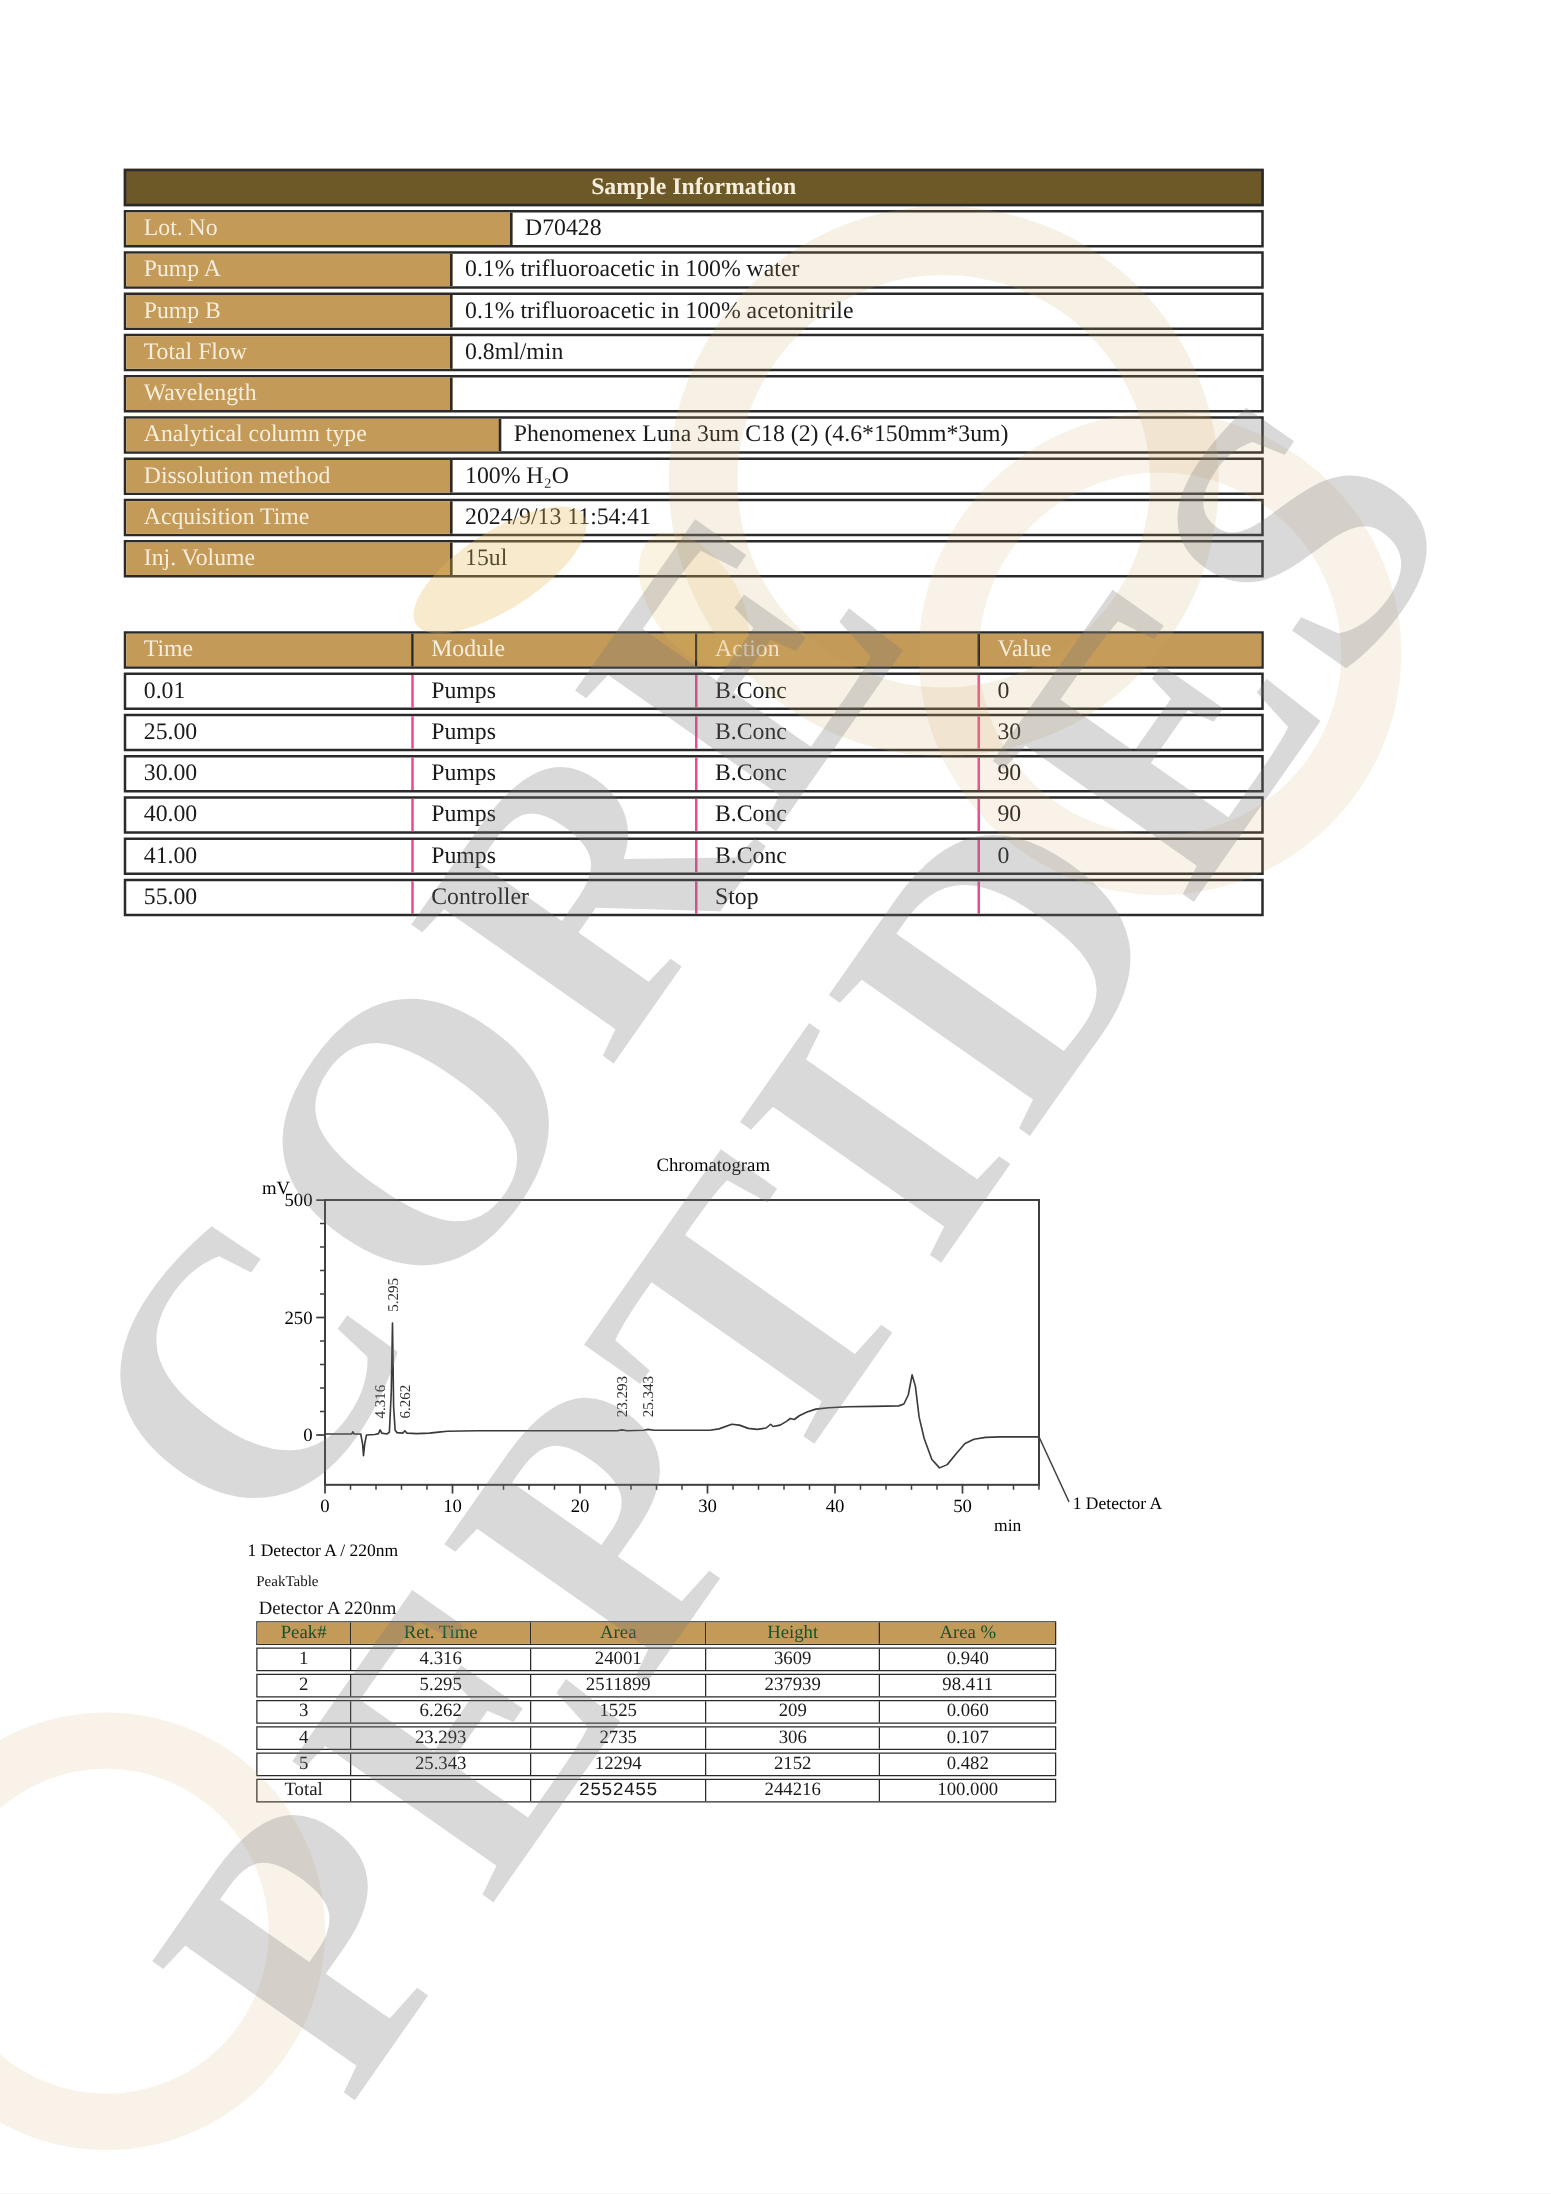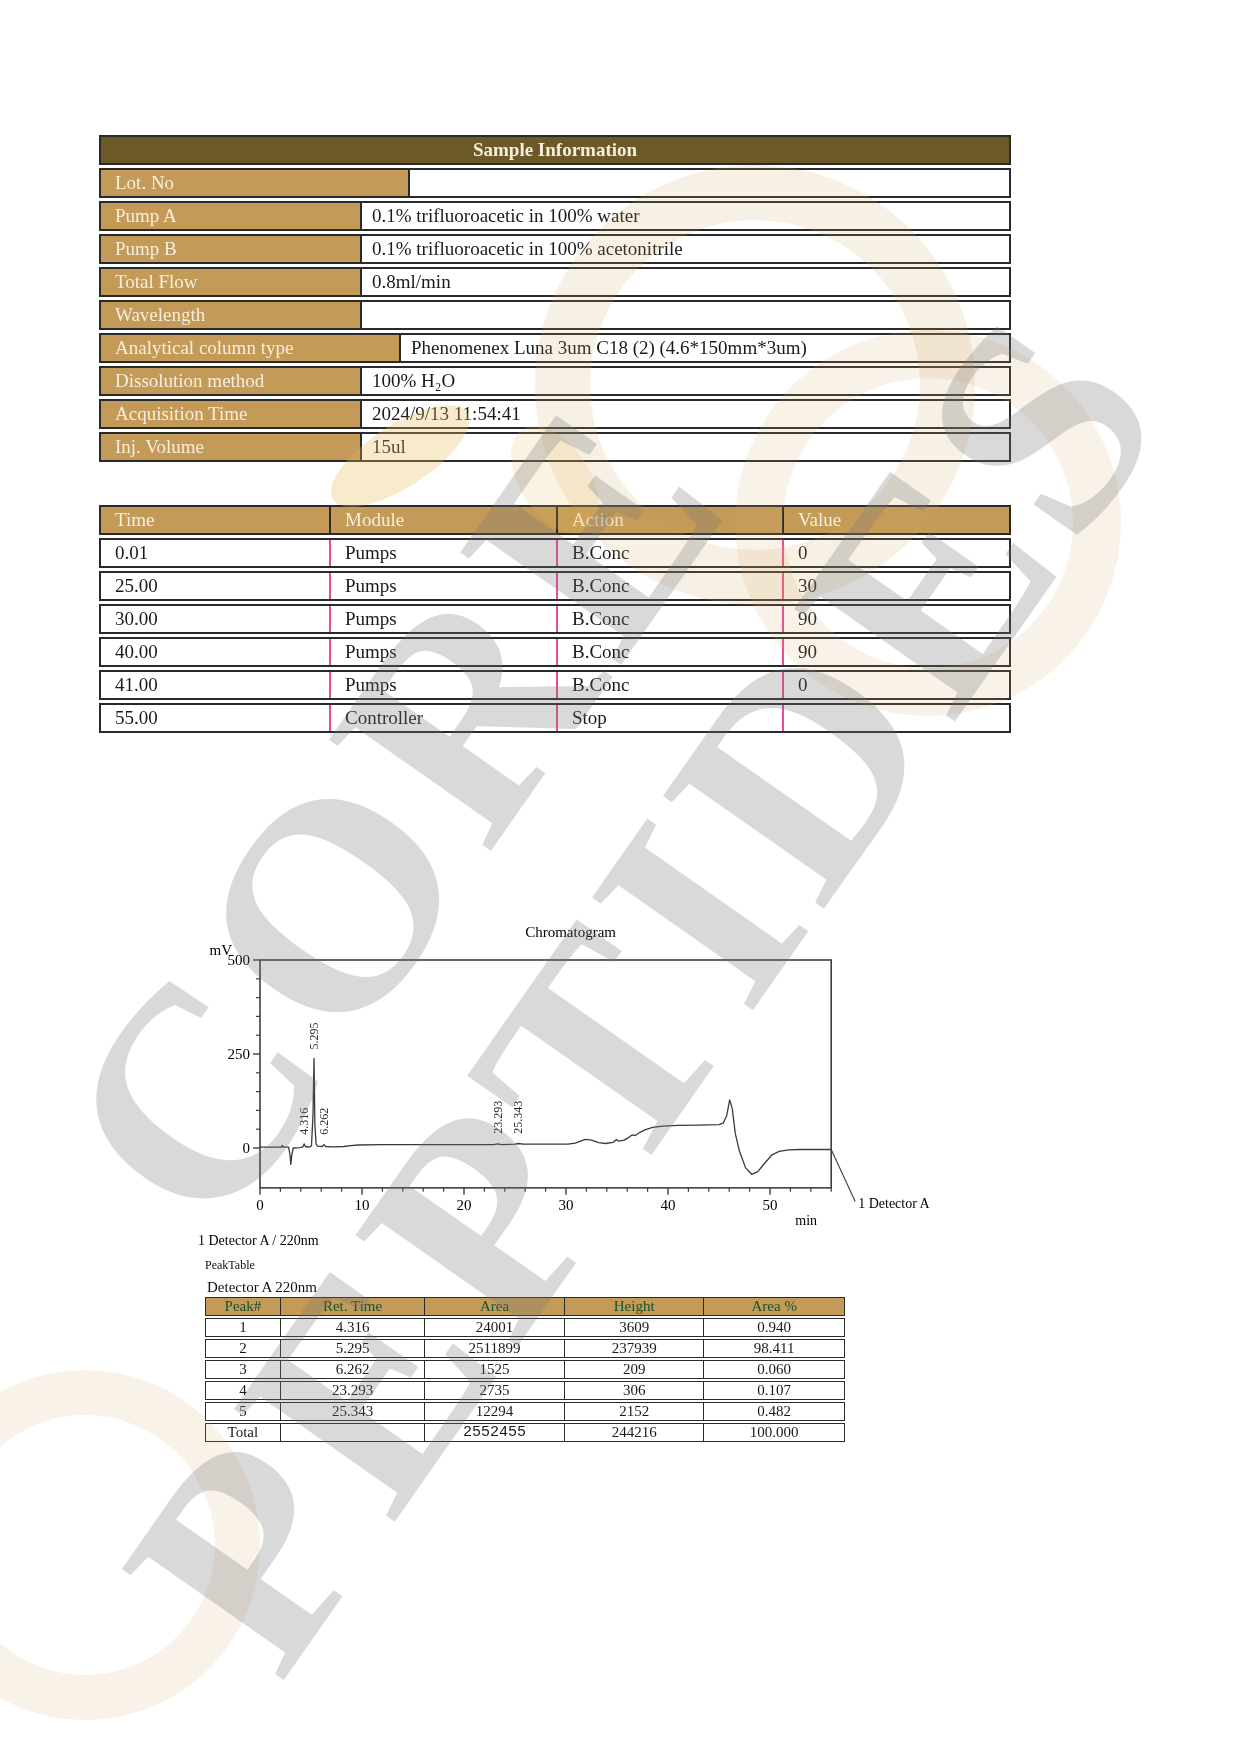--- a/index.html
+++ b/index.html
@@ -65,20 +65,21 @@
 </head>
 <body>
 
 <div id="page">
 
   <div class="abs" style="left:99px;top:135px;width:912px;">
     <div class="tbl-header">Sample Information</div>
     <div id="sample-rows">
         <div class="boxrow">
           <div class="cell lbl" style="width:309px;">Lot. No</div>
+          <div class="cell val" style="flex:1;">D70428</div>
         </div>
         <div class="boxrow">
           <div class="cell lbl" style="width:261px;">Pump A</div>
           <div class="cell val" style="flex:1;">0.1% trifluoroacetic in 100% water</div>
         </div>
         <div class="boxrow">
           <div class="cell lbl" style="width:261px;">Pump B</div>
           <div class="cell val" style="flex:1;">0.1% trifluoroacetic in 100% acetonitrile</div>
         </div>
         <div class="boxrow">

